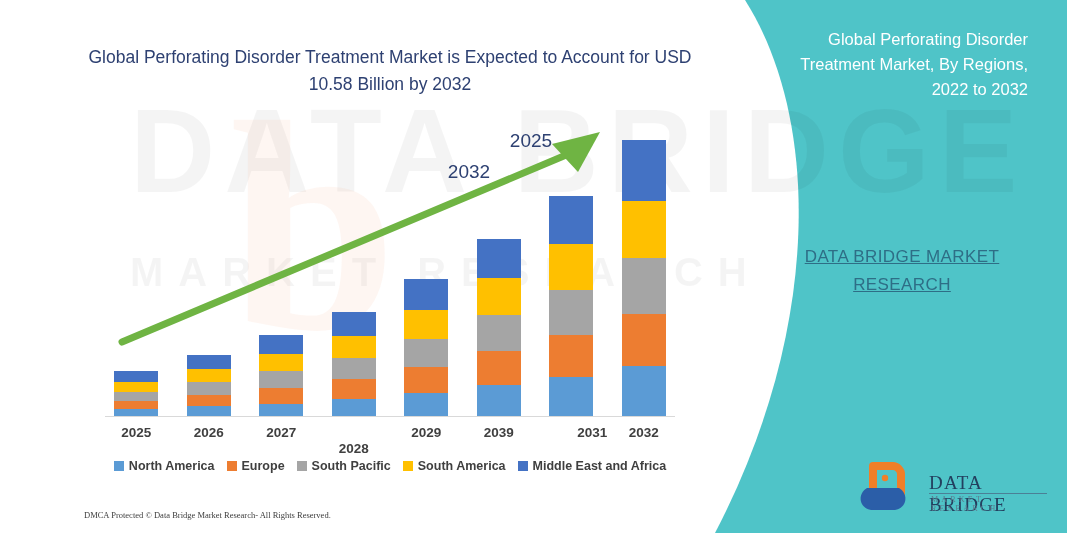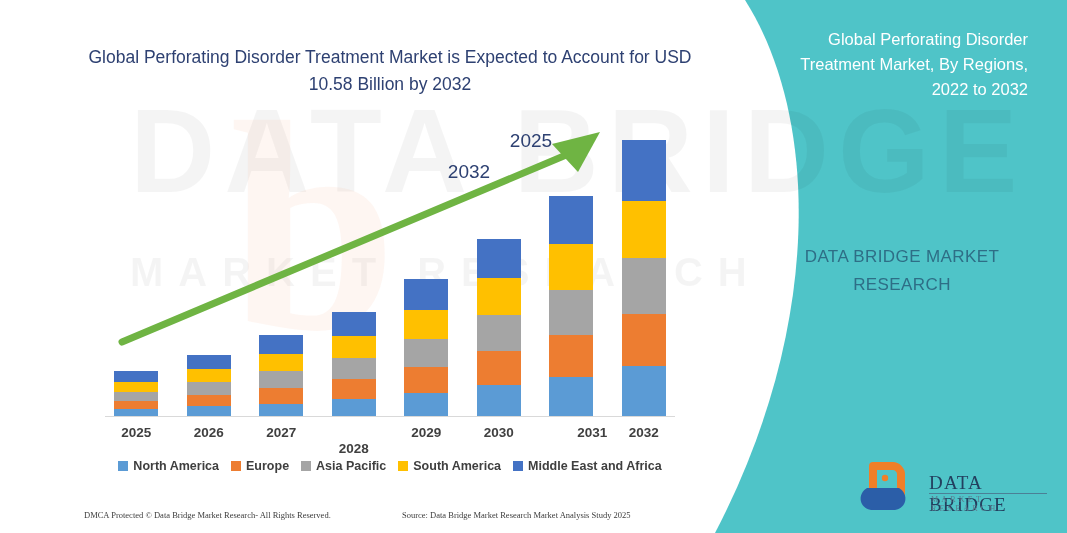--- a/index.html
+++ b/index.html
@@ -91,21 +91,21 @@
     line-height:25px;font-weight:400;
   }
   .hexwrap{position:absolute;left:0;top:0;width:400px;height:533px;}
   .hex-label{
     position:absolute;color:#2E4172;font-size:19px;font-weight:400;
     text-align:center;
   }
   .panel-brand{
     position:absolute;right:35px;top:243px;width:260px;
     text-align:center;color:#2E6E86;font-size:17px;
-    line-height:28px;letter-spacing:0.4px;
+    line-height:28px;letter-spacing:0.4px;text-decoration:underline;
   }
 
   
   .logo{position:absolute;right:12px;bottom:13px;width:200px;height:60px;}
   .logo-txt-main{
     position:absolute;left:74px;top:12px;
     font-size:19px;letter-spacing:1.2px;color:#23405F;
     font-family:"Liberation Serif", serif;
   }
   .logo-txt-sub{
@@ -201,50 +201,49 @@
     <line x1="22" y1="222" x2="478" y2="30" stroke="#6FB443" stroke-width="7" stroke-linecap="round"></line>
     <polygon points="500,12 452,24 478,52" fill="#6FB443"></polygon>
   </svg>
 
   <div class="xlabels" id="xlabels">
       <div class="xlab" style="left: 0.25px;">2025</div>
       <div class="xlab" style="left: 72.75px;">2026</div>
       <div class="xlab" style="left: 145.25px;">2027</div>
       <div class="xlab" style="left: 217.75px; margin-top: 16px;">2028</div>
       <div class="xlab" style="left: 290.25px;">2029</div>
-      <div class="xlab" style="left: 362.75px;">2030</div>
+      <div class="xlab" style="left: 362.75px;">2039</div>
       <div class="xlab" style="left: 435.25px; text-align: right;">2031</div>
       <div class="xlab" style="left: 507.75px;">2032</div>
     </div>
 
   <div class="legend" id="legend">
       <div class="legend-item">
         <span class="sw" style="background: rgb(91, 155, 213);"></span>
         <span>North America</span>
       </div>
       <div class="legend-item">
         <span class="sw" style="background: rgb(237, 125, 49);"></span>
         <span>Europe</span>
       </div>
       <div class="legend-item">
         <span class="sw" style="background: rgb(165, 165, 165);"></span>
-        <span>Asia Pacific</span>
+        <span>South Pacific</span>
       </div>
       <div class="legend-item">
         <span class="sw" style="background: rgb(255, 192, 0);"></span>
         <span>South America</span>
       </div>
       <div class="legend-item">
         <span class="sw" style="background: rgb(68, 114, 196);"></span>
         <span>Middle East and Africa</span>
       </div>
     </div>
 
   <div class="footer-left">DMCA Protected © Data Bridge Market Research-  All Rights Reserved.</div>
-  <div class="footer-right">Source: Data Bridge Market Research  Market Analysis Study 2025</div>
 
   <div class="panel-title">Global Perforating Disorder Treatment Market, By Regions, 2022 to 2032</div>
 
   <div class="hexwrap" style="right:0;position:absolute;width:400px;">
     <svg viewBox="0 0 400 533" width="400" height="533" style="position:absolute;left:0;top:0;">
 
       <polygon points="453,172 471,141 507,141 525,172 507,203 471,203" transform="translate(-20,0)" fill="none" stroke="#ffffff" stroke-width="3"></polygon>
       <polygon points="433,172 451,141 487,141 505,172 487,203 451,203" fill="none" stroke="#ffffff" stroke-width="3"></polygon>
 
       <polygon points="495,141 513,110 549,110 567,141 549,172 513,172" fill="none" stroke="#ffffff" stroke-width="3"></polygon>

